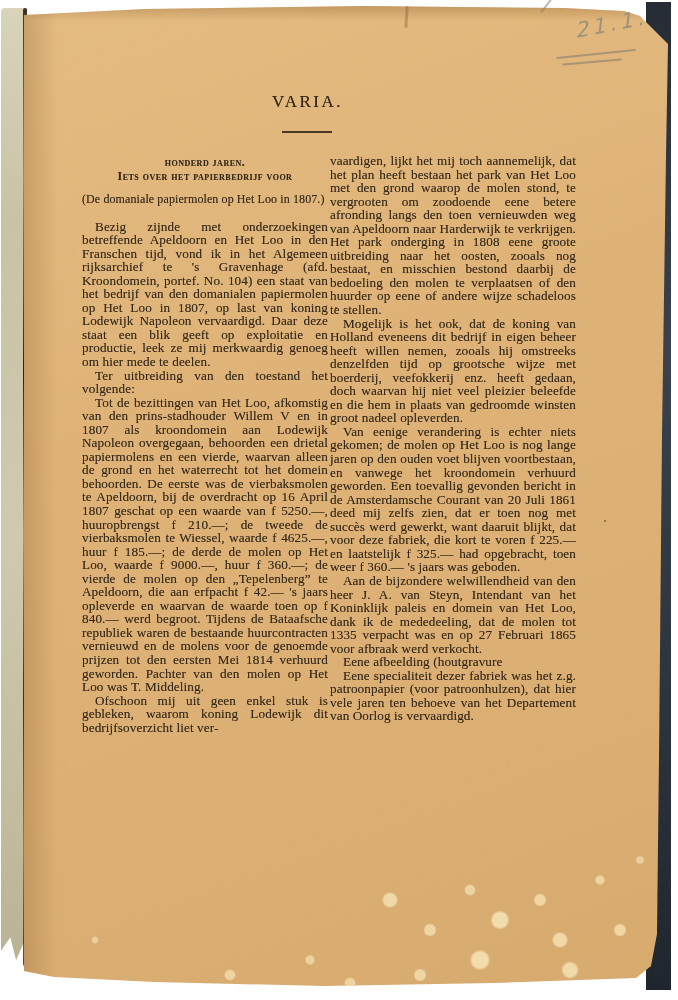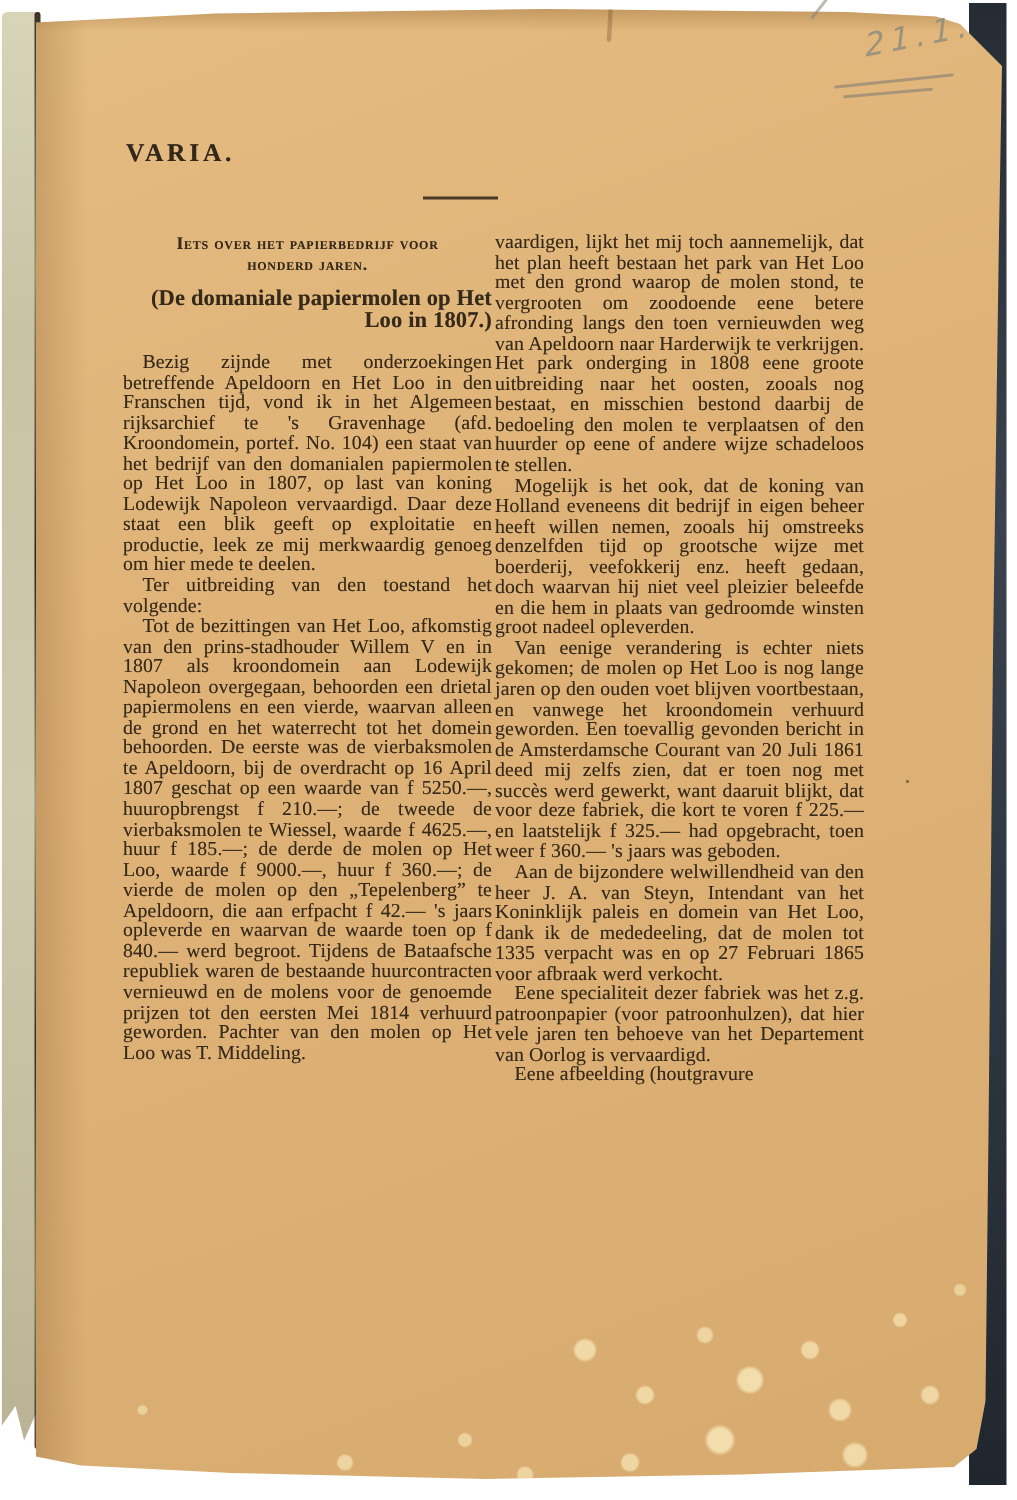--- a/index.html
+++ b/index.html
@@ -43,36 +43,36 @@
       radial-gradient(circle 8px  at 326px 977px,rgba(243,222,172,.8) 0 55%,rgba(243,222,172,0) 75%),
       radial-gradient(circle 9px  at 396px 969px,rgba(243,222,172,.85) 0 55%,rgba(243,222,172,0) 75%),
       radial-gradient(circle 6px  at 616px 854px,rgba(243,222,172,.7) 0 55%,rgba(243,222,172,0) 75%),
       radial-gradient(circle 5px  at 71px  934px,rgba(243,222,172,.7) 0 55%,rgba(243,222,172,0) 75%),
       linear-gradient(180deg,rgba(146,104,52,.38) 0,rgba(146,104,52,0) 15px),
       linear-gradient(90deg,rgba(132,92,46,.28) 0,rgba(132,92,46,0) 34px),
       radial-gradient(120% 105% at 50% 42%,rgba(0,0,0,0) 68%,rgba(118,78,34,.14) 100%),
       linear-gradient(160deg,#e4bb81 0%,#dfb378 38%,#dcb075 68%,#d7aa6e 100%);}
 
   
-  .varia{position:absolute;left:84px;top:92px;width:447px;margin:0;text-align:left;
-         font-size:17px;font-weight:bold;letter-spacing:2.5px;color:#33271a;
+  .varia{position:absolute;left:84px;top:92px;width:447px;margin:0;text-align:center;
+         font-size:17px;font-weight:normal;letter-spacing:2.5px;color:#33271a;
          text-shadow:0 0 .4px rgba(51,39,26,.6);}
   .title-rule{position:absolute;left:282px;top:131px;width:50px;height:1.5px;
               background:#4a3826;}
 
   .col{position:absolute;top:155px;width:246px;color:#35291a;text-align:justify;
        font-size:13.2px;line-height:13.55px;letter-spacing:.1px;
        text-shadow:0 0 .3px rgba(53,41,26,.45);}
   .col-left{left:82px;}
   .col-right{left:330px;top:154px;}
 
   .art-title{margin:0 0 8px 0;text-align:center;font-weight:bold;
              font-variant:small-caps;font-size:11.8px;line-height:14px;letter-spacing:.5px;}
   .art-title span{display:block;}
-  .art-subtitle{margin:9px 0 13px 0;text-align:right;font-size:15px;line-height:14.5px;font-weight:bold;}
+  .art-subtitle{margin:9px 0 13px 0;text-align:left;font-size:12px;line-height:14.5px;}
   .col p{margin:0;text-indent:13px;}
   .col p.noindent{text-indent:0;}
 
   
   .pencil-note{position:absolute;left:576px;top:12px;width:70px;color:#97907d;
                font-family:"DejaVu Sans",sans-serif;font-style:italic;font-size:21px;
                letter-spacing:4px;transform:rotate(-11deg) skewX(-7deg);opacity:.92;}
   .pencil-underline{position:absolute;height:2px;background:rgba(138,130,113,.65);
                     border-radius:2px;}
   .u1{left:556px;top:53px;width:80px;transform:rotate(-6deg);}
@@ -105,31 +105,32 @@
   <div class="pencil-note">21.1.</div>
   <div class="pencil-underline u1"></div>
   <div class="pencil-underline u2"></div>
   <div class="pencil-tick"></div>
 
   <h1 class="varia">VARIA.</h1>
   <div class="title-rule"></div>
 
   <div class="col col-left">
     <h2 class="art-title">
+      <span>honderd jaren.</span>
       <span>Iets over het papierbedrijf voor</span>
-      <span>honderd jaren.</span>
     </h2>
     <div class="art-subtitle">(De domaniale papiermolen op Het Loo in 1807.)</div>
     <p>Bezig zijnde met onderzoekingen betreffende Apeldoorn en Het Loo in den Franschen tijd, vond ik in het Algemeen rijksarchief te 's Gravenhage (afd. Kroondomein, portef. No. 104) een staat van het bedrijf van den domanialen papiermolen op Het Loo in 1807, op last van koning Lodewijk Napoleon vervaardigd. Daar deze staat een blik geeft op exploitatie en productie, leek ze mij merkwaardig genoeg om hier mede te deelen.</p>
     <p>Ter uitbreiding van den toestand het volgende:</p>
     <p>Tot de bezittingen van Het Loo, afkomstig van den prins-stadhouder Willem V en in 1807 als kroondomein aan Lodewijk Napoleon overgegaan, behoorden een drietal papiermolens en een vierde, waarvan alleen de grond en het waterrecht tot het domein behoorden. De eerste was de vierbaksmolen te Apeldoorn, bij de overdracht op 16 April 1807 geschat op een waarde van f 5250.—, huuropbrengst f 210.—; de tweede de vierbaksmolen te Wiessel, waarde f 4625.—, huur f 185.—; de derde de molen op Het Loo, waarde f 9000.—, huur f 360.—; de vierde de molen op den „Tepelenberg” te Apeldoorn, die aan erfpacht f 42.— 's jaars opleverde en waarvan de waarde toen op f 840.— werd begroot. Tijdens de Bataafsche republiek waren de bestaande huurcontracten vernieuwd en de molens voor de genoemde prijzen tot den eersten Mei 1814 verhuurd geworden. Pachter van den molen op Het Loo was T. Middeling.</p>
+    <p>Ofschoon mij uit geen enkel stuk is gebleken, waarom koning Lodewijk dit bedrijfsoverzicht liet ver-</p>
   </div>
 
   <div class="col col-right">
     <p class="noindent">vaardigen, lijkt het mij toch aannemelijk, dat het plan heeft bestaan het park van Het Loo met den grond waarop de molen stond, te vergrooten om zoodoende eene betere afronding langs den toen vernieuwden weg van Apeldoorn naar Harderwijk te verkrijgen. Het park onderging in 1808 eene groote uitbreiding naar het oosten, zooals nog bestaat, en misschien bestond daarbij de bedoeling den molen te verplaatsen of den huurder op eene of andere wijze schadeloos te stellen.</p>
     <p>Mogelijk is het ook, dat de koning van Holland eveneens dit bedrijf in eigen beheer heeft willen nemen, zooals hij omstreeks denzelfden tijd op grootsche wijze met boerderij, veefokkerij enz. heeft gedaan, doch waarvan hij niet veel pleizier beleefde en die hem in plaats van gedroomde winsten groot nadeel opleverden.</p>
     <p>Van eenige verandering is echter niets gekomen; de molen op Het Loo is nog lange jaren op den ouden voet blijven voortbestaan, en vanwege het kroondomein verhuurd geworden. Een toevallig gevonden bericht in de Amsterdamsche Courant van 20 Juli 1861 deed mij zelfs zien, dat er toen nog met succès werd gewerkt, want daaruit blijkt, dat voor deze fabriek, die kort te voren f 225.— en laatstelijk f 325.— had opgebracht, toen weer f 360.— 's jaars was geboden.</p>
     <p>Aan de bijzondere welwillendheid van den heer J. A. van Steyn, Intendant van het Koninklijk paleis en domein van Het Loo, dank ik de mededeeling, dat de molen tot 1335 verpacht was en op 27 Februari 1865 voor afbraak werd verkocht.</p>
+    <p>Eene afbeelding (houtgravure</p>
     <p>Eene specialiteit dezer fabriek was het z.g. patroonpapier (voor patroonhulzen), dat hier vele jaren ten behoeve van het Departement van Oorlog is vervaardigd.</p>
-    <p>Eene afbeelding (houtgravure</p>
   </div>
 
 </div>
 
 </body></html>

